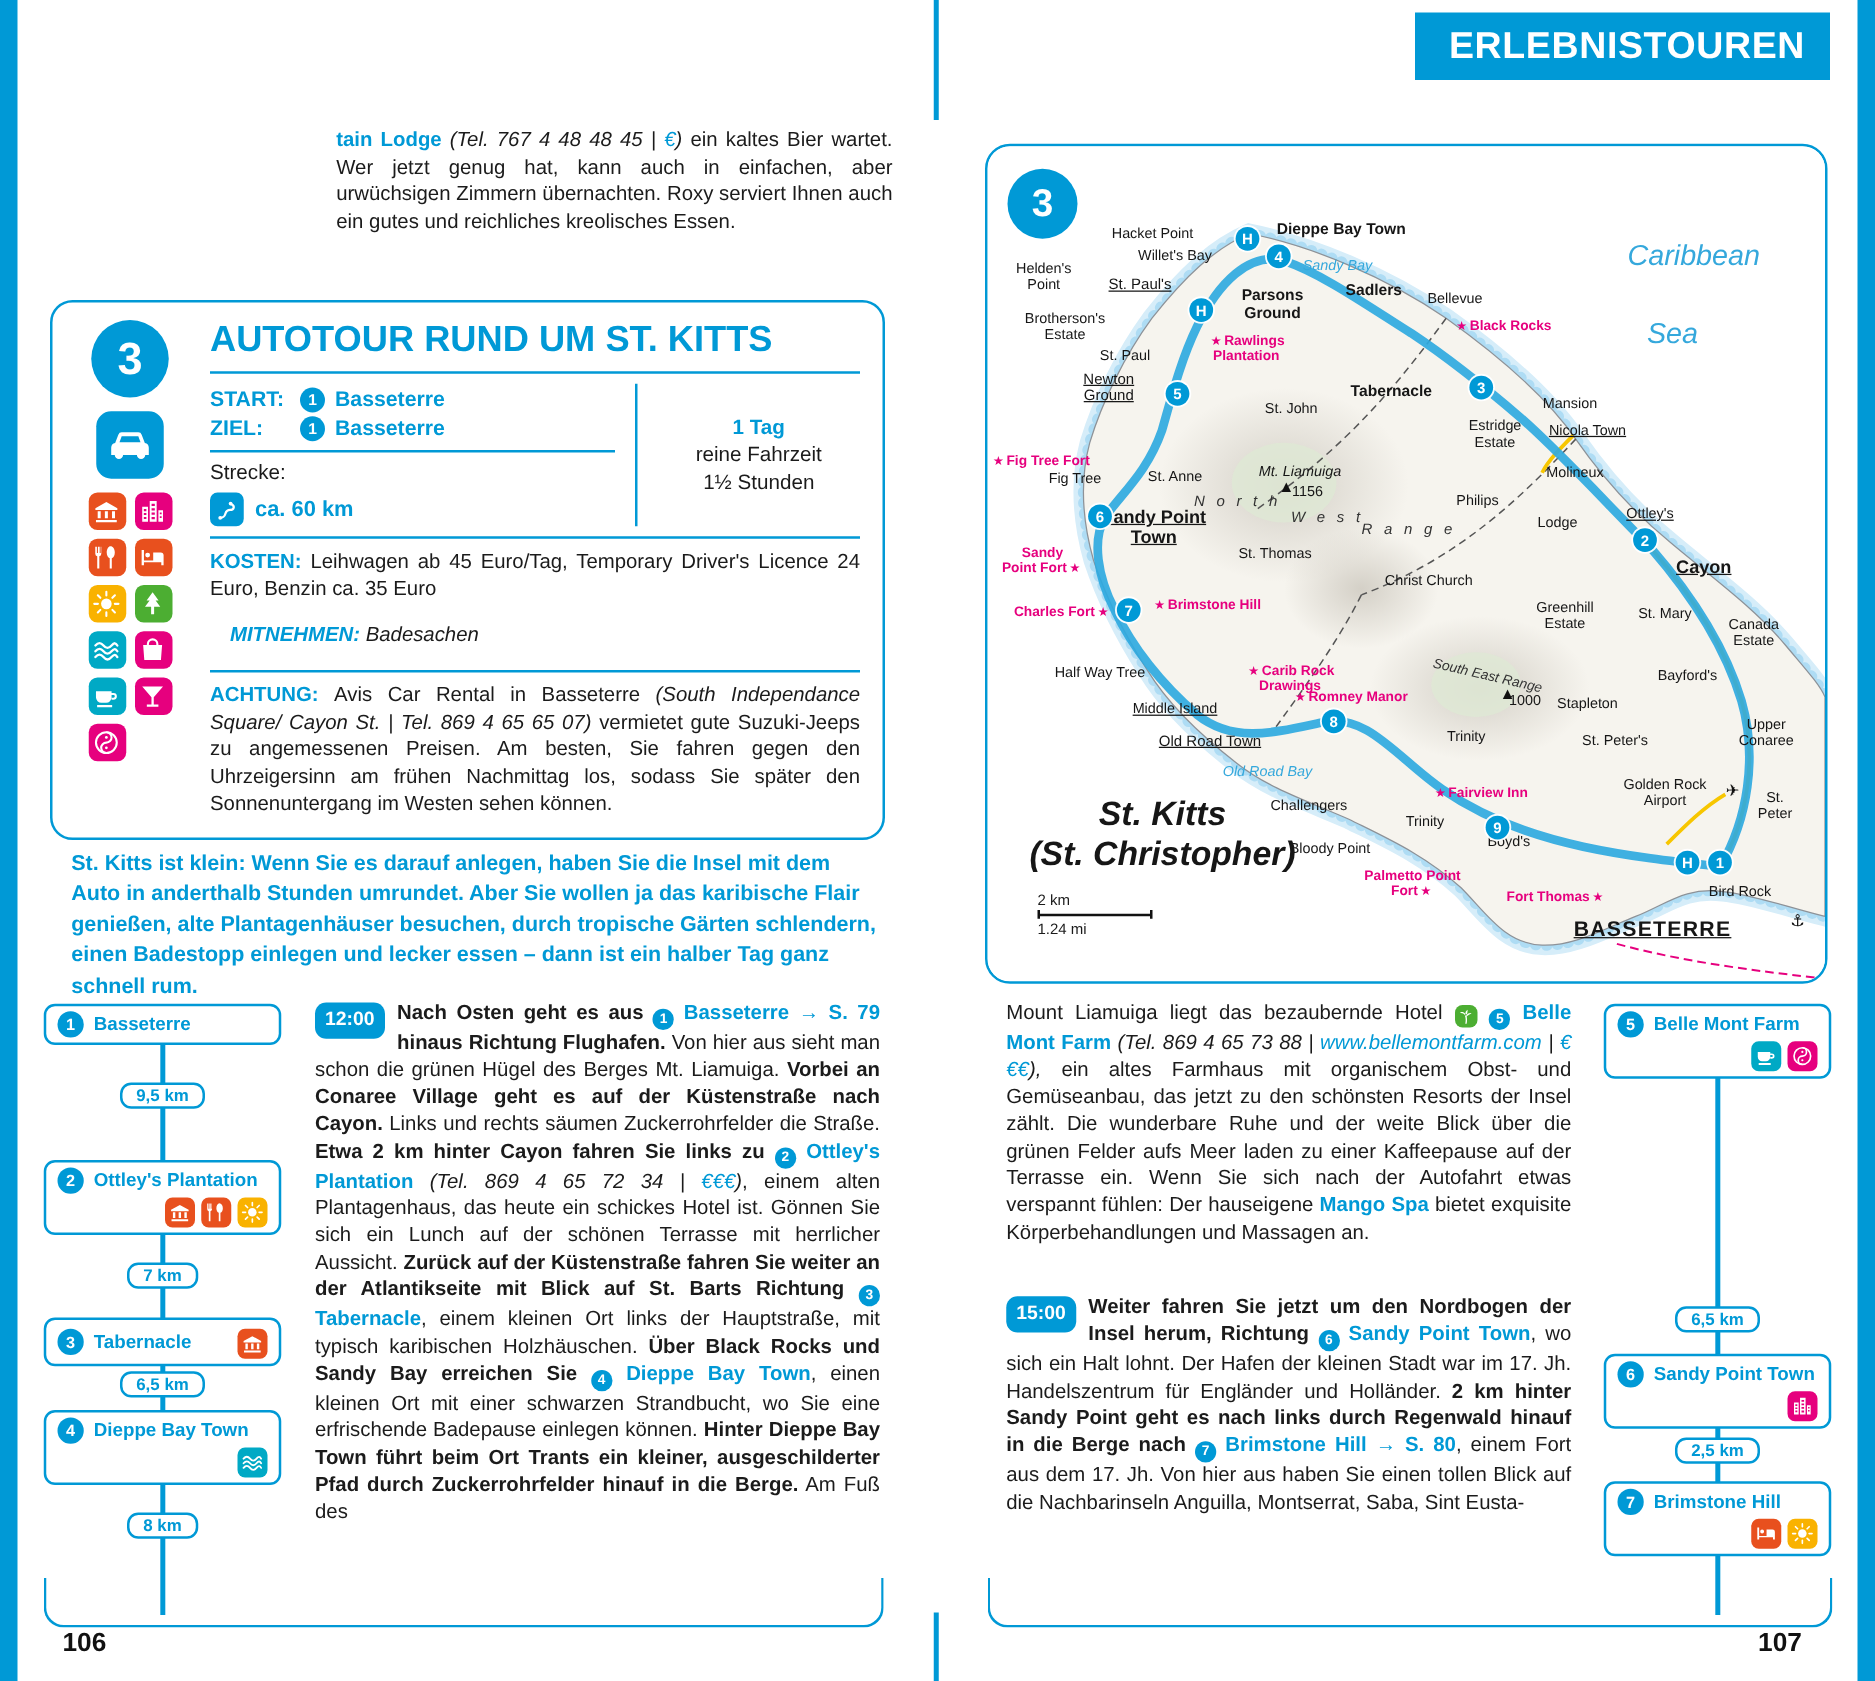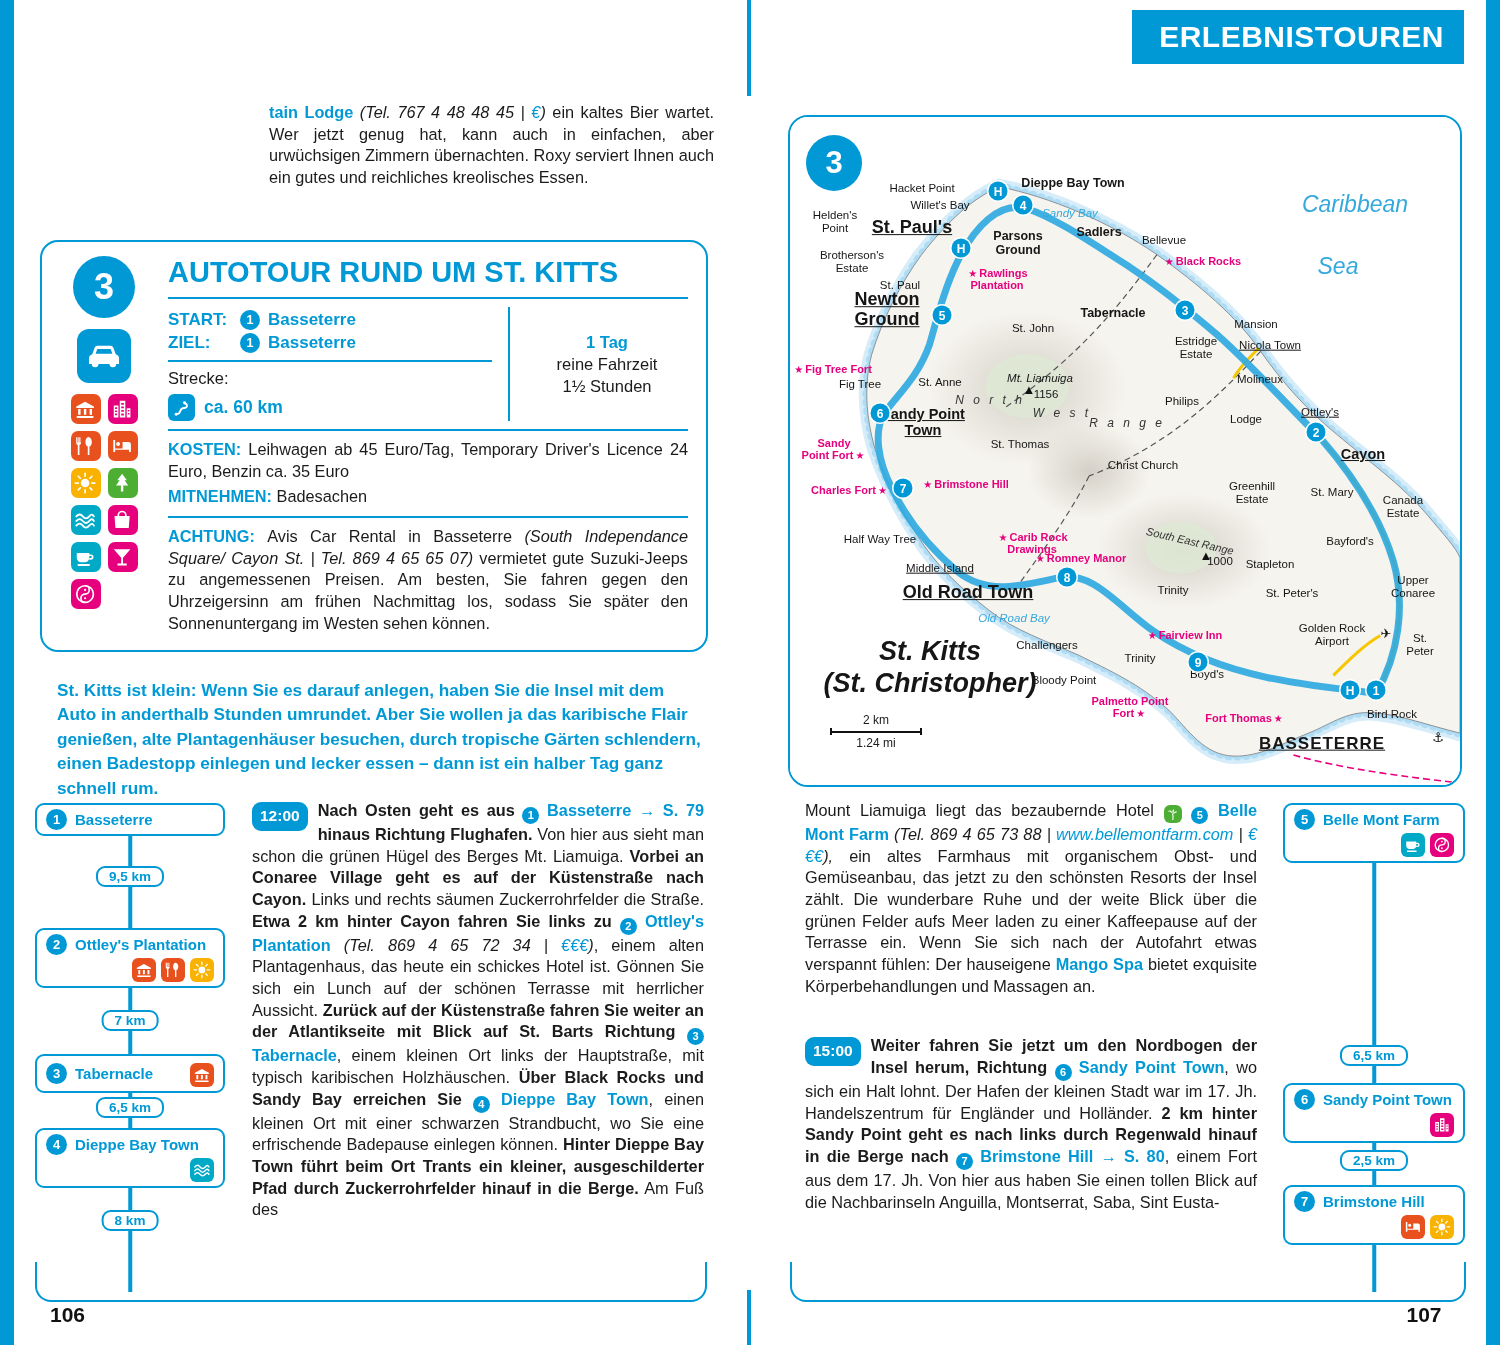--- a/index.html
+++ b/index.html
@@ -87,37 +87,37 @@
   .map{position:absolute;left:788px;top:115px;width:674px;height:672px;box-sizing:border-box;
       border:2.5px solid var(--blue);border-radius:20px;background:#fff;overflow:hidden;}
   .map-svg{position:absolute;left:0;top:0;width:100%;height:100%;}
   .map-labels{position:absolute;inset:0;}
   .map-circle{position:absolute;left:16px;top:18px;width:56px;height:56px;border-radius:50%;
       background:var(--blue);color:#fff;font-size:31px;font-weight:bold;display:flex;
       align-items:center;justify-content:center;box-shadow:0 0 0 4px #fff;}
   .mlb{position:absolute;transform:translate(-50%,-50%);white-space:pre-line;text-align:center;
       line-height:1.1;color:#161616;font-size:11.5px;}
   .mlb.tb{font-weight:bold;font-size:12.5px;}
-  .mlb.tbu{font-weight:bold;font-size:18px;text-decoration:underline;}
+  .mlb.tbu{font-weight:normal;font-size:12px;text-decoration:underline;}
   .mlb.tbu2{font-weight:bold;font-size:14.5px;text-decoration:underline;}
   .mlb.tu{text-decoration:underline;}
   .mlb.poi{color:var(--magenta);font-weight:bold;font-size:11px;}
   .mlb .star{color:var(--magenta);font-size:10px;margin:0 2px;}
   .mlb.water{color:#35a8dc;font-style:italic;}
   .mlb.range{font-style:italic;letter-spacing:3px;font-size:12px;color:#333;}
   .mlb.range2{font-style:italic;font-size:11px;color:#333;transform:translate(-50%,-50%) rotate(13deg);}
   .mlb.peak{font-style:italic;}
   .mlb.big{font-size:27px;font-style:italic;font-weight:600;line-height:1.2;}
   .mlb.sea{font-size:23px;font-style:italic;color:#35a8dc;}
   .mlb.cap{font-size:17px;font-weight:bold;letter-spacing:1px;text-decoration:underline;}
   .mmark{position:absolute;transform:translate(-50%,-50%);width:19px;height:19px;border-radius:50%;
       background:var(--blue);color:#fff;font-weight:bold;font-size:12px;display:flex;align-items:center;
       justify-content:center;box-shadow:0 0 0 1.5px rgba(255,255,255,.95);}
   .msym{position:absolute;transform:translate(-50%,-50%);font-size:13px;color:#111;}
-  .map-scale{position:absolute;left:40px;top:596px;width:92px;text-align:center;font-size:12px;}
+  .map-scale{position:absolute;left:40px;top:596px;width:92px;font-size:12px;}
   .scale-bar{height:7px;border-left:2px solid #111;border-right:2px solid #111;position:relative;margin:1px 0;}
   .scale-bar::after{content:"";position:absolute;left:0;right:0;top:3px;border-top:2px solid #111;}
   
   .bottom-frame{position:absolute;top:1262px;height:38px;border:2px solid var(--blue);border-top:none;
       border-radius:0 0 16px 16px;}
   .bf-l{left:35px;width:668px;} .bf-r{left:790px;width:672px;}
   .pagenum{position:absolute;top:1303px;font-size:21px;font-weight:bold;color:#111;}
   .pn-l{left:50px;} .pn-r{left:1394px;width:60px;text-align:center;}
   .footer-note{position:absolute;left:128px;top:1306px;color:var(--blue);font-weight:bold;font-size:17px;}
 </style>
@@ -239,21 +239,21 @@
         </div>
         <div class="tb-vline"></div>
         <div class="tb-duration">
           <span class="dur-1">1 Tag</span>
           <span>reine Fahrzeit</span>
           <span>1½ Stunden</span>
         </div>
       </div>
       <div class="tb-sep"></div>
       <p class="tb-para" style="margin:0 0 4px 0;"><span class="seg-bb">KOSTEN: </span><span>Leihwagen ab 45 Euro/Tag, Temporary Driver's Licence 24 Euro, Benzin ca. 35 Euro</span></p>
-      <p class="tb-para" style="margin:0;"><span class="seg-bb">MITNEHMEN: </span><span>Badesachen</span></p>
+      <p class="tb-para" style="margin:16px;font-style:italic;"><span class="seg-bb">MITNEHMEN: </span><span>Badesachen</span></p>
       <div class="tb-sep"></div>
       <p class="tb-para" style="margin:0;"><span class="seg-bb">ACHTUNG: </span><span>Avis Car Rental in Basseterre </span><span class="seg-i">(South Independance Square/ Cayon St. | Tel. 869 4 65 65 07)</span><span> vermietet gute Suzuki-Jeeps zu angemessenen Preisen. Am besten, Sie fahren gegen den Uhrzeigersinn am frühen Nachmittag los, sodass Sie später den Sonnenuntergang im Westen sehen können.</span></p>
     </div>
   </section>
 
   <p class="lead">St. Kitts ist klein: Wenn Sie es darauf anlegen, haben Sie die Insel mit dem Auto in anderthalb Stunden umrundet. Aber Sie wollen ja das karibische Flair genießen, alte Plantagenhäuser besuchen, durch tropische Gärten schlendern, einen Badestopp einlegen und lecker essen – dann ist ein halber Tag ganz schnell rum.</p>
 
   <div class="timeline timeline-left">
       <div class="tl-line"></div>
       <div class="tl-stop" style="top: 3px;">

